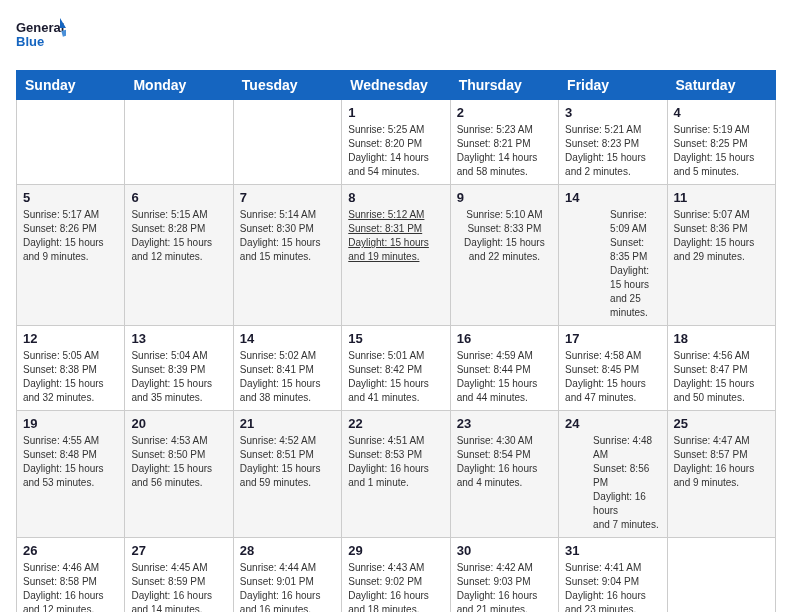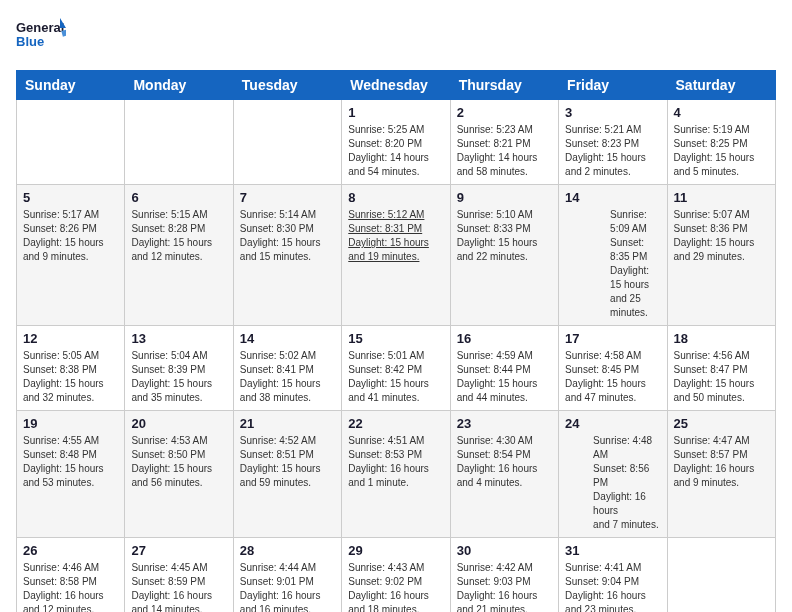--- a/index.html
+++ b/index.html
@@ -163,21 +163,21 @@
         </td>
         <td>
           <div class="day-number">8</div>
           <div class="day-info" style="white-space: pre-line; text-decoration: underline;">Sunrise: 5:12 AM
 Sunset: 8:31 PM
 Daylight: 15 hours
 and 19 minutes.</div>
         </td>
         <td>
           <div class="day-number">9</div>
-          <div class="day-info" style="white-space: pre-line;">Sunrise: 5:10 AM
+          <div class="day-info" style="white-space: pre-line; text-align: center;">Sunrise: 5:10 AM
 Sunset: 8:33 PM
 Daylight: 15 hours
 and 22 minutes.</div>
         </td>
         <td>
           <div class="day-number">14</div>
           <div class="day-info" style="white-space: pre-line; margin-left: 45px;">Sunrise: 5:09 AM
 Sunset: 8:35 PM
 Daylight: 15 hours
 and 25 minutes.</div>

